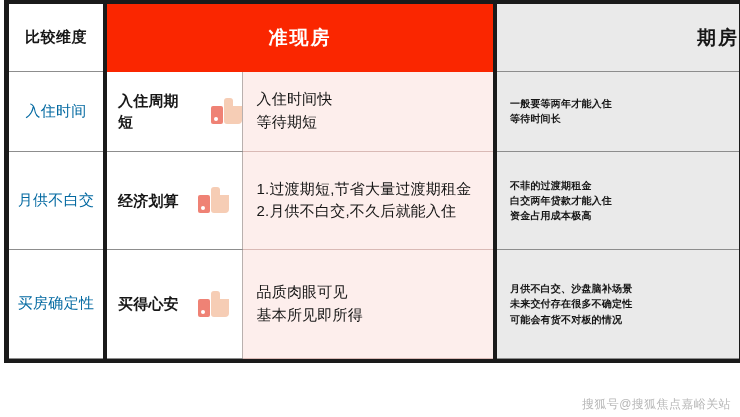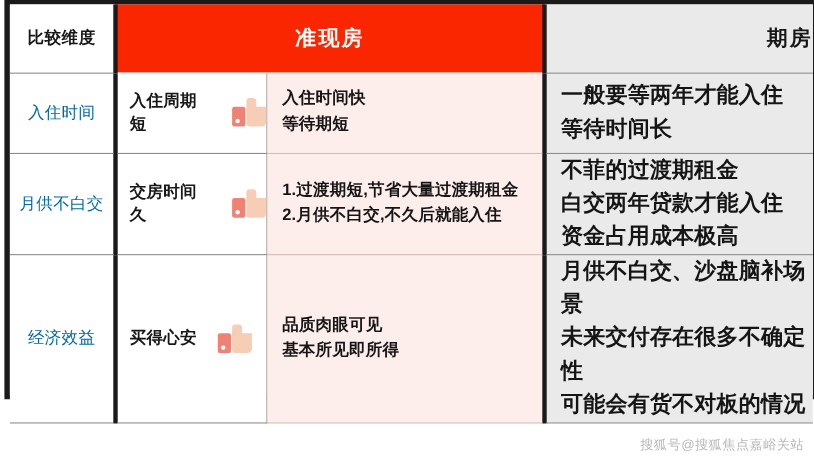--- a/index.html
+++ b/index.html
@@ -154,30 +154,30 @@
     top: 0;
     width: 9px;
     height: 11px;
     background: #f6cdb5;
     border-radius: 3px 3px 0 0;
   }
 
   
   .content {
     font-size: 15px;
-    font-weight: 700;
+    font-weight: 400;
     color: #151515;
     line-height: 1.52;
     padding-left: 14px;
     padding-right: 6px;
     white-space: pre-line;
     letter-spacing: 0.2px;
   }
   .content-right {
-    font-size: 20px;
+    font-size: 10px;
     font-weight: 700;
     color: #151515;
     line-height: 1.52;
     padding-left: 13px;
     padding-right: 6px;
     white-space: pre-line;
     letter-spacing: 0.2px;
   }
 
   
@@ -230,39 +230,39 @@
       <td class="bg-pink content sep-dark-r row-div-pink">入住时间快
 等待期短</td>
       <td class="bg-gray content-right row-div-gray">一般要等两年才能入住
 等待时间长</td>
     </tr>
 
     <tr style="height:90px;">
       <td class="bg-white dim-cell sep-heavy-r row-div">月供不白交</td>
       <td class="bg-white sep-thin-r row-div">
         <div class="tag-inner">
-          <span class="tag-text">交房时间久</span>
+          <span class="tag-text">经济划算</span>
           <span class="thumb">
             <span class="cuff">
               <span class="cuff-dot"></span>
             </span>
             <span class="thumbup"></span>
             <span class="palm"></span>
           </span>
         </div>
       </td>
       <td class="bg-pink content sep-dark-r row-div-pink">1.过渡期短,节省大量过渡期租金
 2.月供不白交,不久后就能入住</td>
       <td class="bg-gray content-right row-div-gray">不菲的过渡期租金
 白交两年贷款才能入住
 资金占用成本极高</td>
     </tr>
 
     <tr style="height:100px;">
-      <td class="bg-white dim-cell sep-heavy-r row-div">经济效益</td>
+      <td class="bg-white dim-cell sep-heavy-r row-div">买房确定性</td>
       <td class="bg-white sep-thin-r row-div">
         <div class="tag-inner">
           <span class="tag-text">买得心安</span>
           <span class="thumb">
             <span class="cuff">
               <span class="cuff-dot"></span>
             </span>
             <span class="thumbup"></span>
             <span class="palm"></span>
           </span>

